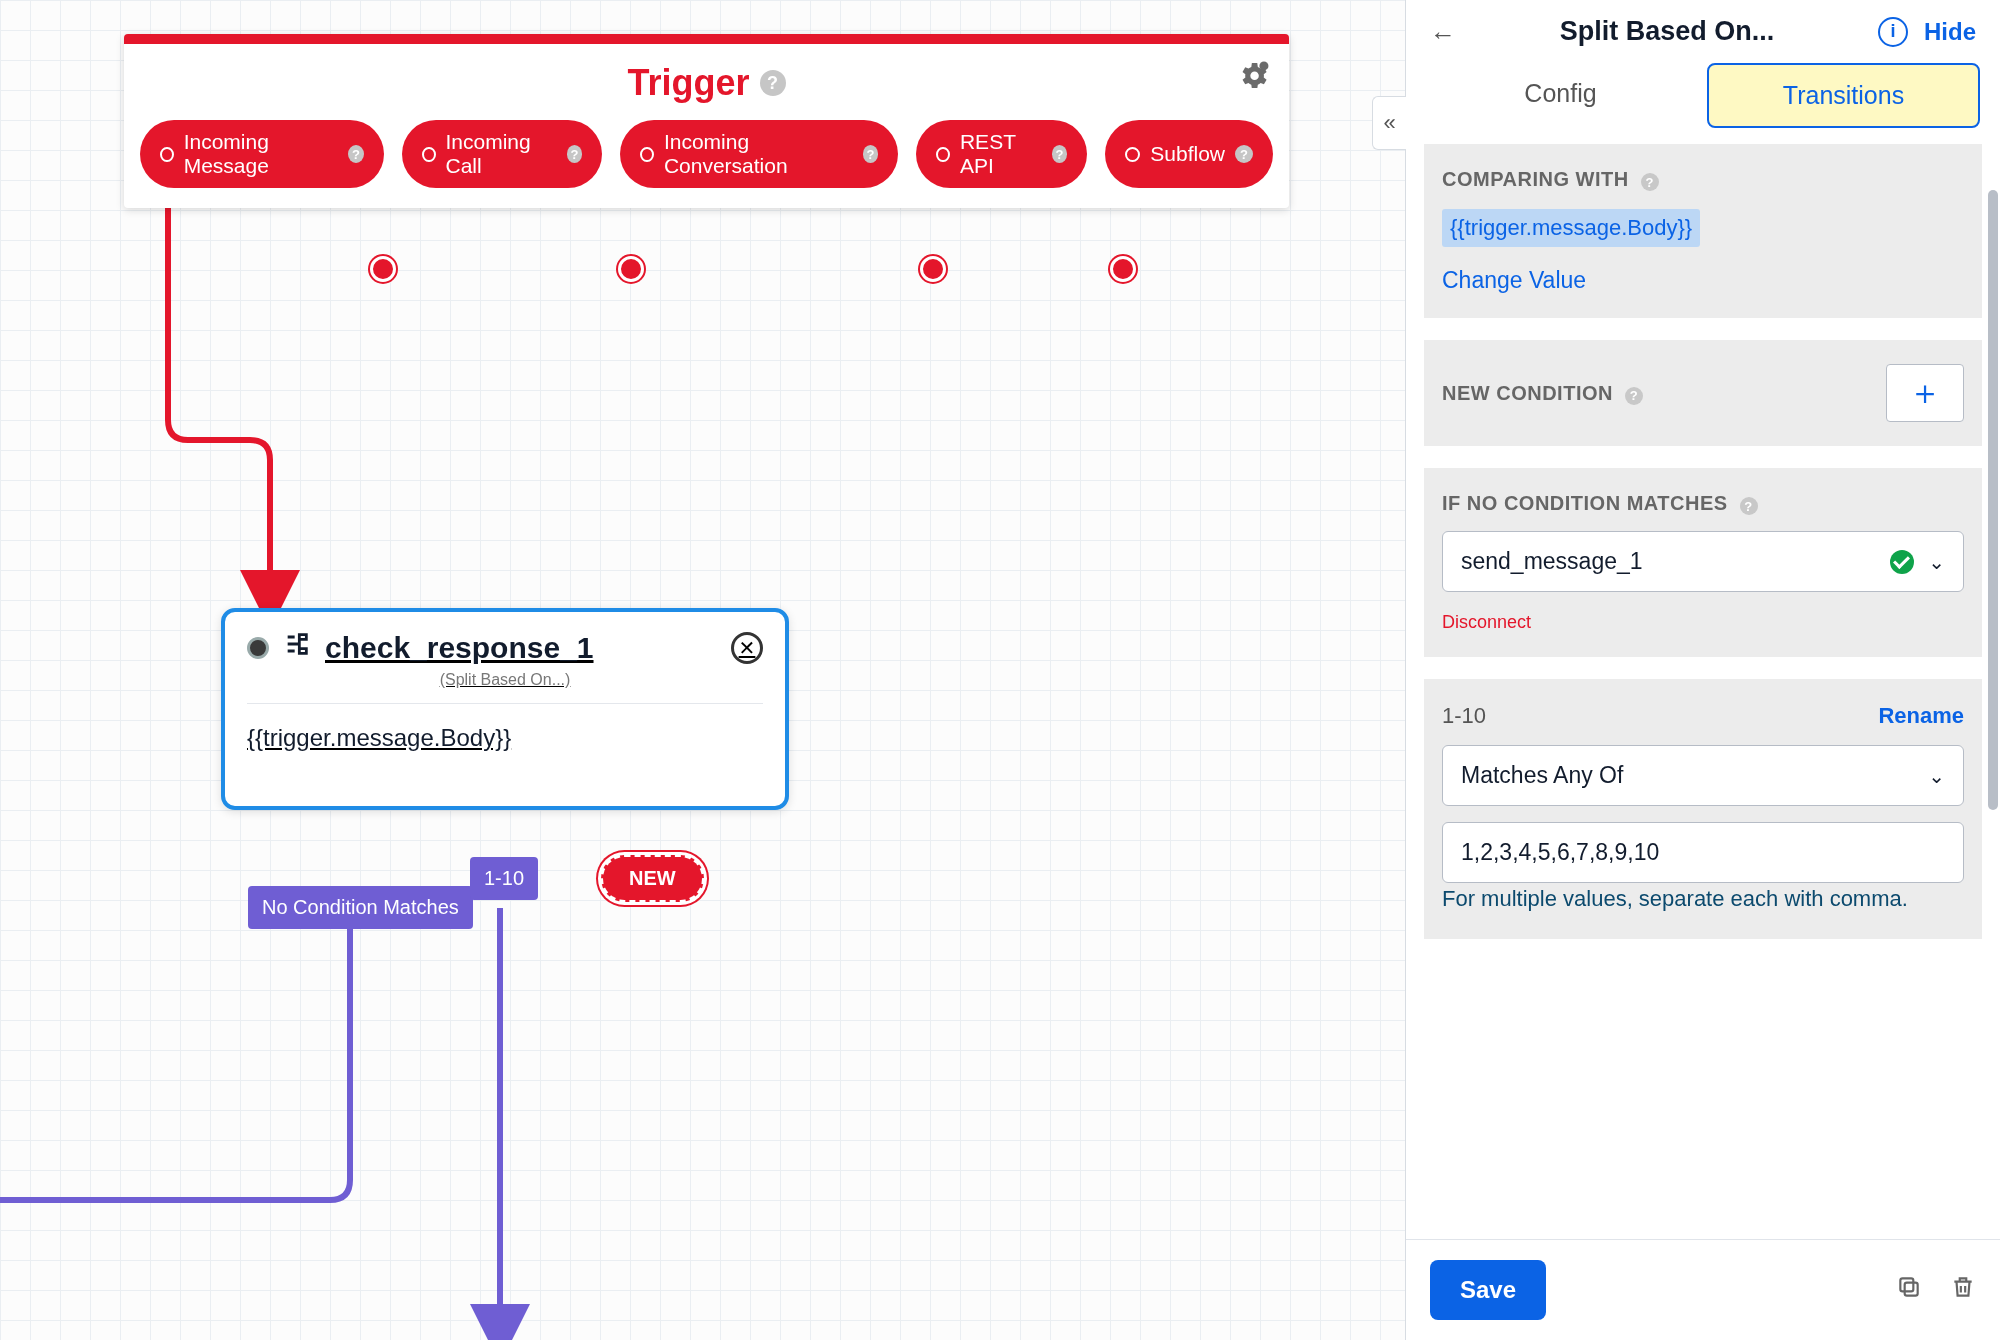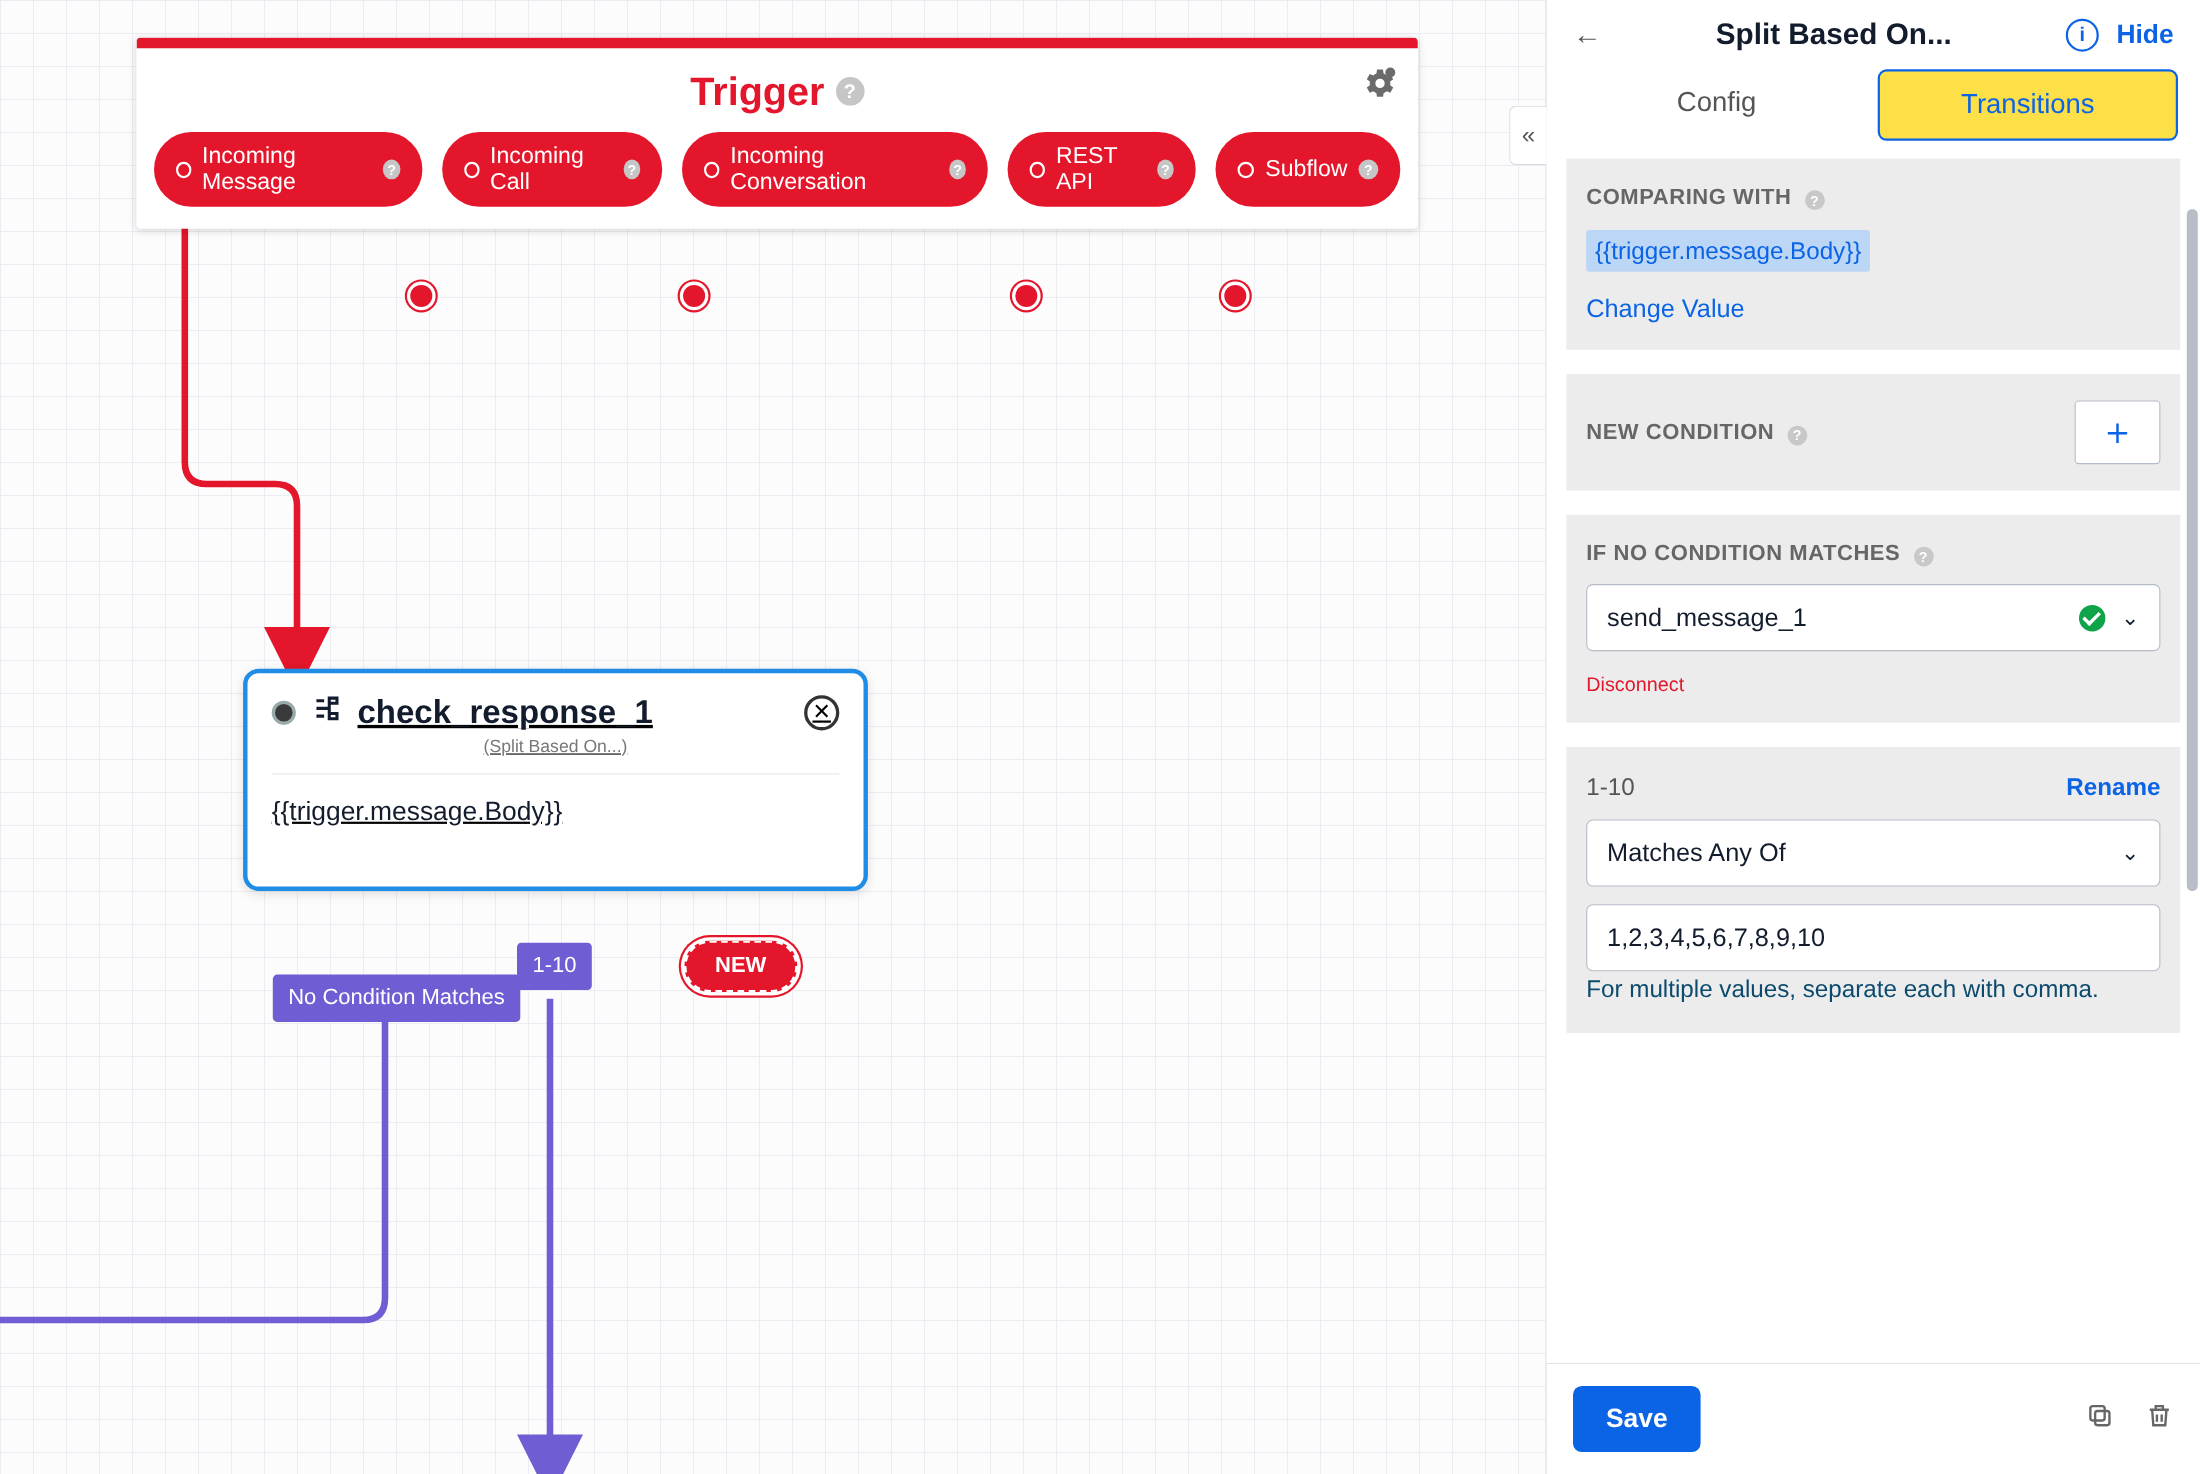--- a/index.html
+++ b/index.html
@@ -74,21 +74,21 @@
 
 .sidepanel { width: 595px; border-left: 1px solid #d7dce2; display: flex; flex-direction: column; background: #fff; position: relative; }
 .collapse-btn { position: absolute; left: -34px; top: 96px; width: 34px; height: 54px; background: #fff; border: 1px solid #d7dce2; border-right: none; border-radius: 6px 0 0 6px; display:flex; align-items:center; justify-content:center; font-size:22px; color:#555; cursor:pointer; }
 .sp-top { display:flex; align-items:center; padding: 16px 24px; gap: 16px; }
 .sp-back { font-size: 26px; color: #555; cursor: pointer; }
 .sp-title { flex:1; text-align:center; font-size: 27px; font-weight: 700; color: #121c2d; }
 .sp-info { width: 30px; height: 30px; border: 2.5px solid #0b63e5; color:#0b63e5; border-radius:50%; display:flex;align-items:center;justify-content:center; font-weight:700; font-size:18px; cursor:pointer; }
 .sp-hide { color:#0b63e5; font-weight:700; font-size:24px; cursor:pointer; }
 .tabs { display:flex; padding: 0 20px 16px; gap: 12px; }
 .tab { flex:1; text-align:center; padding: 16px 0; font-size: 25px; color:#555; cursor:pointer; border-radius: 8px; }
-.tab.active { color:#0b63e5; border: 2.5px solid #0b63e5; background:#fde047; font-weight:500; }
+.tab.active { color:#0b63e5; border: 2.5px solid #0b63e5; background:#fef9c3; font-weight:500; }
 .sp-scroll { flex:1; overflow-y:auto; padding: 0 18px 18px; background:#fff; }
 .section { background:#ececec; border-radius: 0; padding: 24px 18px; margin-bottom: 22px; }
 .sec-label { color:#666; font-size:20px; font-weight:600; letter-spacing:.5px; display:flex; align-items:flex-end; gap:12px; }
 .sec-label .help-circle { background:#c8c8c8; }
 .token { display:inline-block; background:#bcd7f5; color:#0b63e5; font-size:22px; padding:6px 8px; border-radius:3px; margin-top:18px; }
 .link-blue { color:#0b63e5; font-size:23px; margin-top:20px; display:block; cursor:pointer; }
 .link-red { color:#e4162b; font-size:18px; margin-top:20px; display:block; cursor:pointer; }
 .add-btn { width:78px; height:58px; background:#fff; border:1px solid #b6bcc6; border-radius:4px; display:flex; align-items:center; justify-content:center; color:#0b63e5; font-size:34px; font-weight:300; cursor:pointer; }
 .row-split { display:flex; justify-content:space-between; align-items:center; }
 .select-box { margin-top:16px; background:#fff; border:1px solid #b6bcc6; border-radius:6px; padding:16px 18px; display:flex; align-items:center; font-size:23px; color:#121c2d; cursor:pointer; }
@@ -178,21 +178,21 @@
           </svg>
       </span>
       <span class="split-title">check_response_1</span>
       <span class="close-x">✕</span>
     </div>
     <div class="split-sub">(Split Based On...)</div>
     <div class="split-body">{{trigger.message.Body}}</div>
   </div>
   <div class="node-tag" style="left:248px; top:886px;">No Condition Matches</div>
   <div class="node-tag" style="left:470px; top:857px;">1-10</div>
-  <div class="node-tag new" style="left:622px; top:855px;">NEW</div>
+  <div class="node-tag new" style="left:601px; top:855px;">NEW</div>
 </div>
 
 <div class="sidepanel">
   <div class="collapse-btn">«</div>
   <div class="sp-top">
     <span class="sp-back">←</span>
     <span class="sp-title">Split Based On...</span>
     <span class="sp-info">i</span>
     <span class="sp-hide">Hide</span>
   </div>

